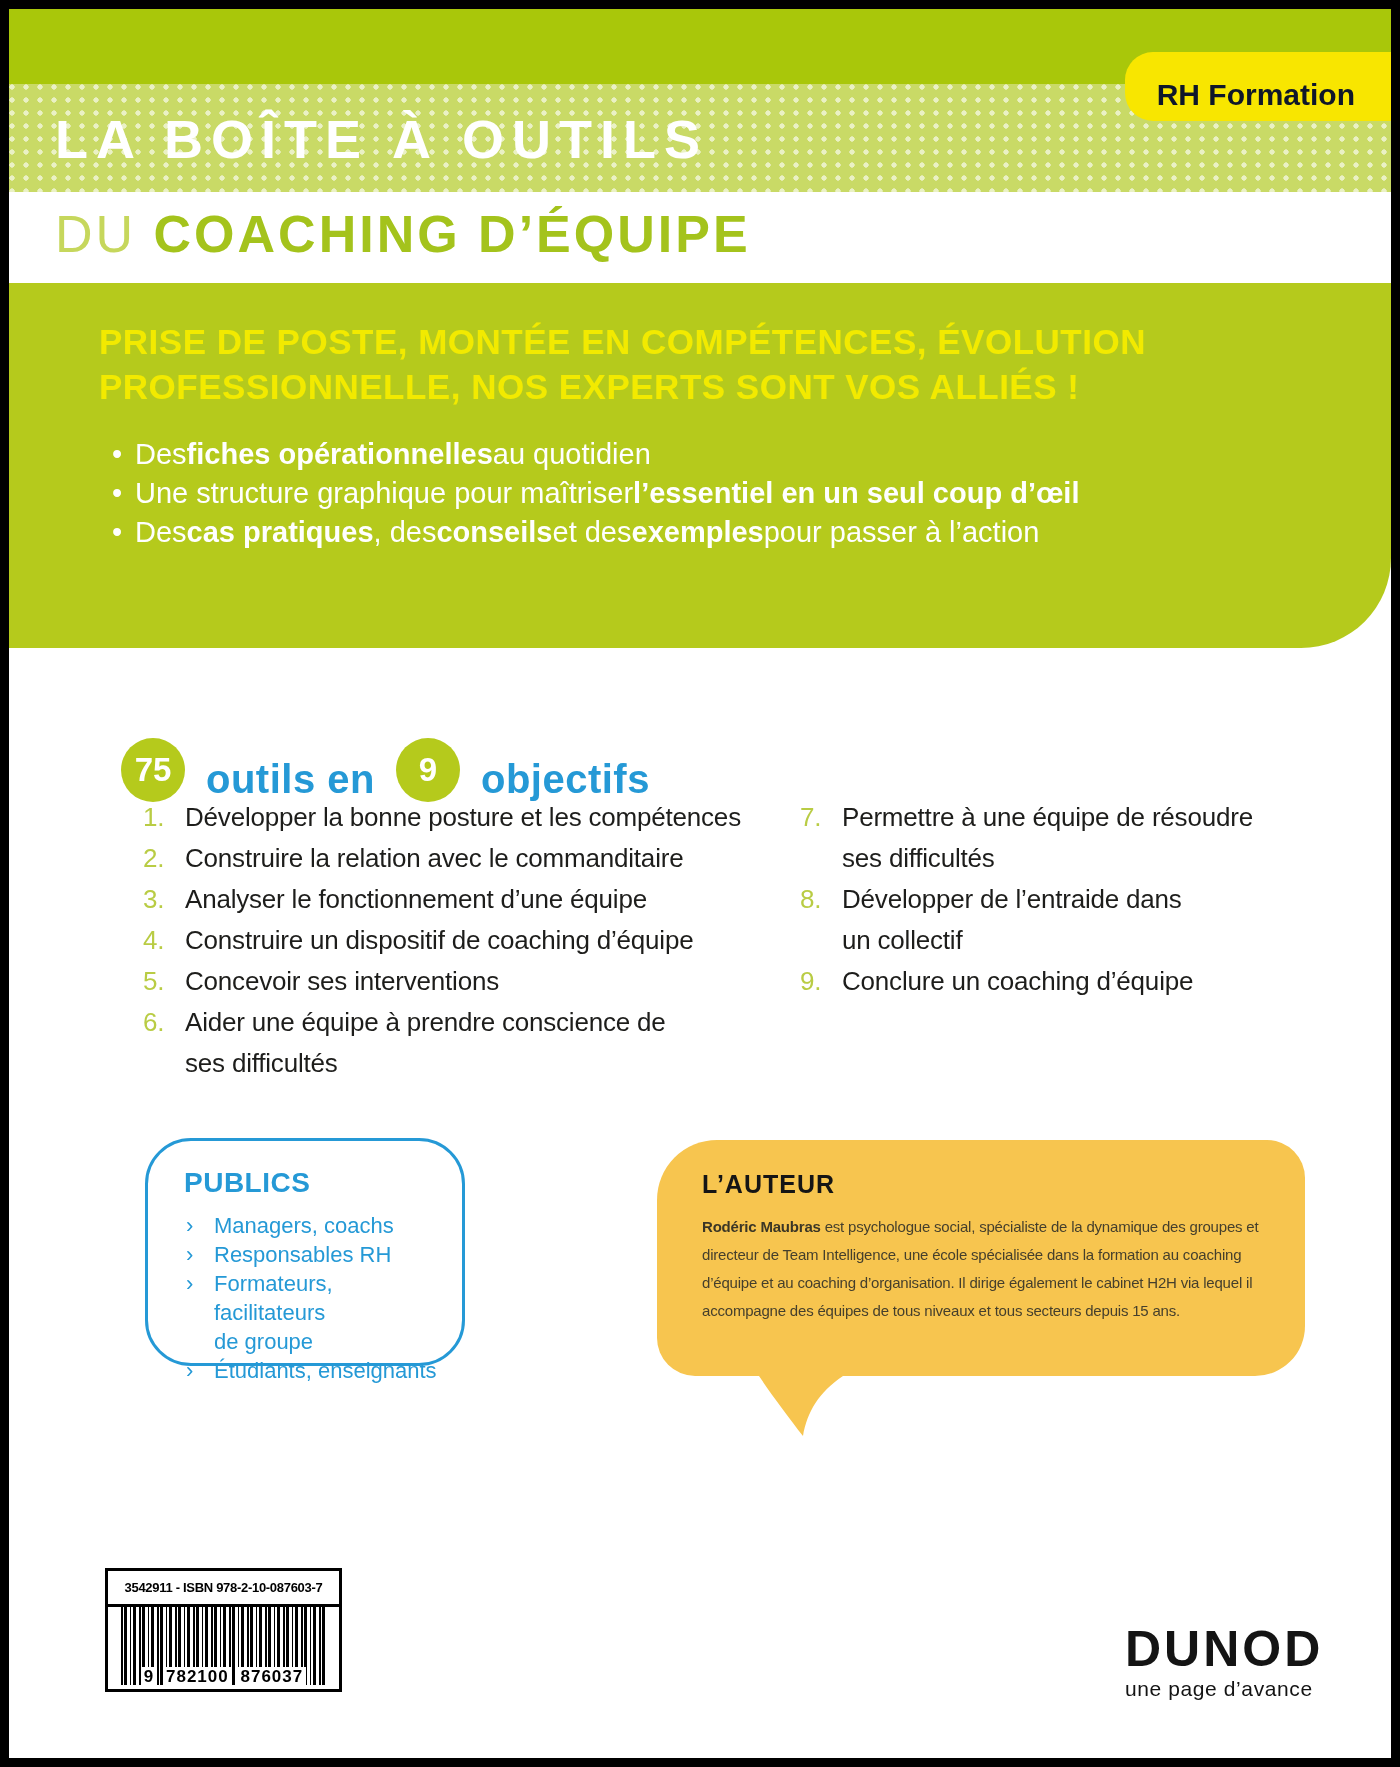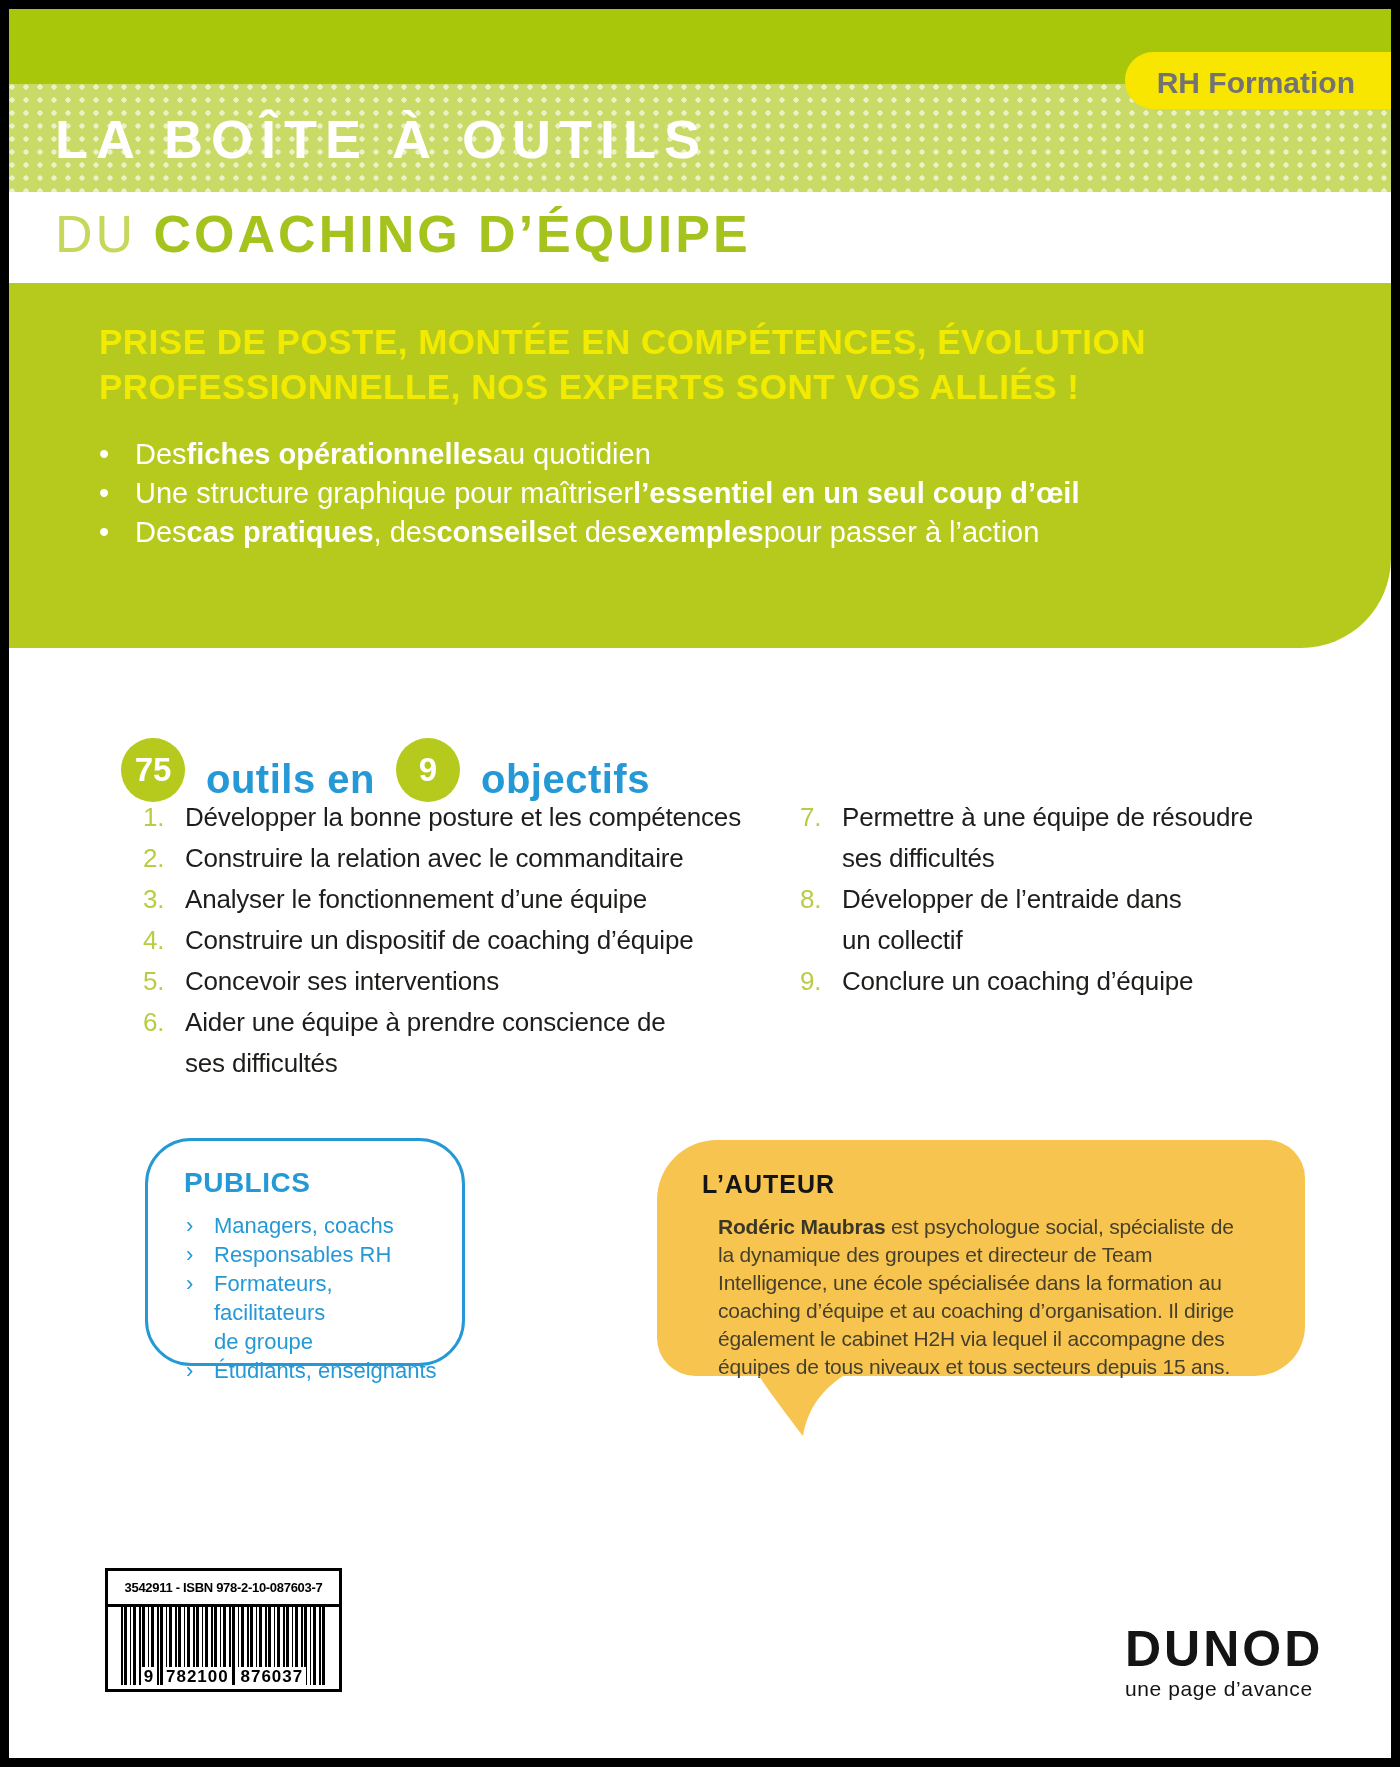--- a/index.html
+++ b/index.html
@@ -5,39 +5,39 @@
   html,body{margin:0;padding:0;background:#fff;}
   .page{
     position:relative;width:1400px;height:1767px;background:#fff;
     border:9px solid #000;box-sizing:border-box;overflow:hidden;
     font-family:"Liberation Sans","DejaVu Sans",sans-serif;
   }
   
   .band-top{position:absolute;left:0;top:0;width:100%;height:75px;
     background:var(--c-green-band-dark,#a9c70a);}
   .badge{position:absolute;top:43px;right:0;height:53px;z-index:5;
-    background:var(--c-badge-yellow,#f8e600);color:#737373;font-weight:700;
-    font-size:30px;line-height:53px;padding:4px 36px 0 32px;border-radius:28px 0 0 28px;}
+    background:var(--c-badge-yellow,#f8e600);color:#0f172a;font-weight:700;
+    font-size:30px;line-height:53px;padding:16px 36px 0 32px;border-radius:28px 0 0 28px;}
   .band-dots{position:absolute;left:0;top:75px;width:100%;height:108px;
     background-color:var(--c-green-band-dotted,#c9da66);
     background-image:radial-gradient(circle at 3px 3px,rgba(255,255,255,.62) 2.4px,transparent 2.9px);
     background-size:14px 13px;}
   .series-title{position:absolute;left:46px;top:24px;margin:0;color:#fff;
     font-size:54px;font-weight:700;letter-spacing:8px;white-space:nowrap;}
   .band-subtitle{position:absolute;left:0;top:183px;width:100%;height:91px;background:#fff;}
   .subtitle{position:absolute;left:46px;top:12px;margin:0;font-size:52px;letter-spacing:3px;white-space:nowrap;}
   .subtitle .du{color:var(--c-subtitle-light-green,#c6d75c);font-weight:400;}
   .subtitle .main{color:var(--c-subtitle-green,#a4c31c);font-weight:700;}
   
   .promo{position:absolute;left:0;top:274px;width:100%;height:365px;
     background:var(--c-green-box,#b5ca1c);border-bottom-right-radius:90px;
     box-sizing:border-box;padding:36px 95px 0 90px;}
   .promo-headline{color:var(--c-headline-yellow,#f2ea00);font-weight:700;
     font-size:35px;line-height:45px;letter-spacing:.5px;}
-  .promo-bullets{list-style:none;margin:26px 0 4px;padding:0;}
+  .promo-bullets{list-style:none;margin:26px 0 4px;padding:0;text-align:center;}
   .promo-bullets li{display:flex;color:#fff;font-size:29px;line-height:39px;}
   .promo-bullets li::before{content:"•";width:36px;flex:none;}
   
   .tools-row{position:absolute;left:112px;top:700px;display:flex;align-items:flex-end;gap:21px;}
   .count-circle{width:64px;height:64px;border-radius:50%;flex:none;
     background:var(--c-green-box,#b5ca1c);color:#fff;font-weight:700;font-size:33px;
     display:flex;align-items:center;justify-content:center;}
   .tools-label{color:var(--c-accent-blue,#2599d6);font-weight:700;font-size:40px;letter-spacing:.5px;margin-top:48px;}
   
   .obj-col{position:absolute;top:788px;list-style:none;margin:0;padding:0;}
@@ -54,21 +54,21 @@
   .publics-title{color:var(--c-accent-blue,#2599d6);font-weight:700;font-size:28px;letter-spacing:.5px;}
   .publics-list{list-style:none;margin:12px 0 0;padding:0;}
   .publics-list li{display:flex;color:var(--c-accent-blue,#2599d6);font-size:22px;line-height:29px;}
   .publics-marker{width:28px;flex:none;padding-left:2px;}
   .publics-text{white-space:pre-line;}
   
   .author-bubble{position:absolute;left:648px;top:1131px;width:648px;height:236px;
     background:var(--c-bubble-yellow,#f7c54f);border-radius:60px 38px 50px 38px;
     box-sizing:border-box;padding:30px 42px 0 45px;}
   .author-title{color:#151515;font-weight:700;font-size:25px;letter-spacing:1px;}
-  .author-text{margin:14px 16px 0;color:#453f2c;font-size:21px;line-height:28px;letter-spacing:-.2px;}
+  .author-text{margin:14px 0 0;color:#453f2c;font-size:15px;line-height:28px;letter-spacing:-.2px;}
   .author-text b{color:#3b3626;}
   .author-tail{position:absolute;left:98px;top:236px;width:92px;height:62px;}
   
   .barcode-box{position:absolute;left:96px;top:1559px;width:237px;height:124px;
     border:3px solid #000;box-sizing:border-box;background:#fff;}
   .barcode-label{height:33px;line-height:33px;border-bottom:3px solid #000;text-align:center;
     font-weight:700;font-size:13px;letter-spacing:-.3px;white-space:nowrap;color:#000;}
   .barcode-bars{position:absolute;left:13px;right:13px;top:36px;bottom:4px;
     background:repeating-linear-gradient(90deg,#000 0 2px,#fff 2px 3px,#000 3px 6px,#fff 6px 9px,#000 9px 10px,#fff 10px 12px,#000 12px 15px,#fff 15px 18px);}
   .barcode-digits{position:absolute;left:0;right:0;bottom:2px;text-align:center;

